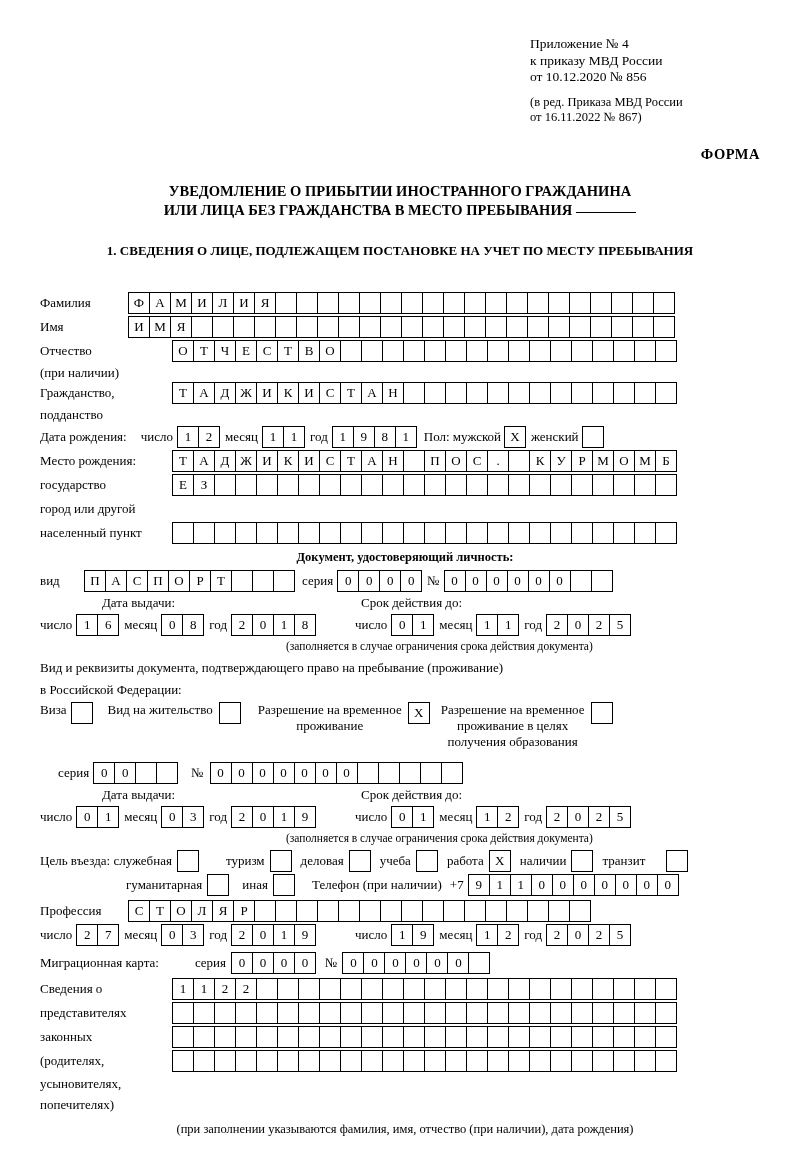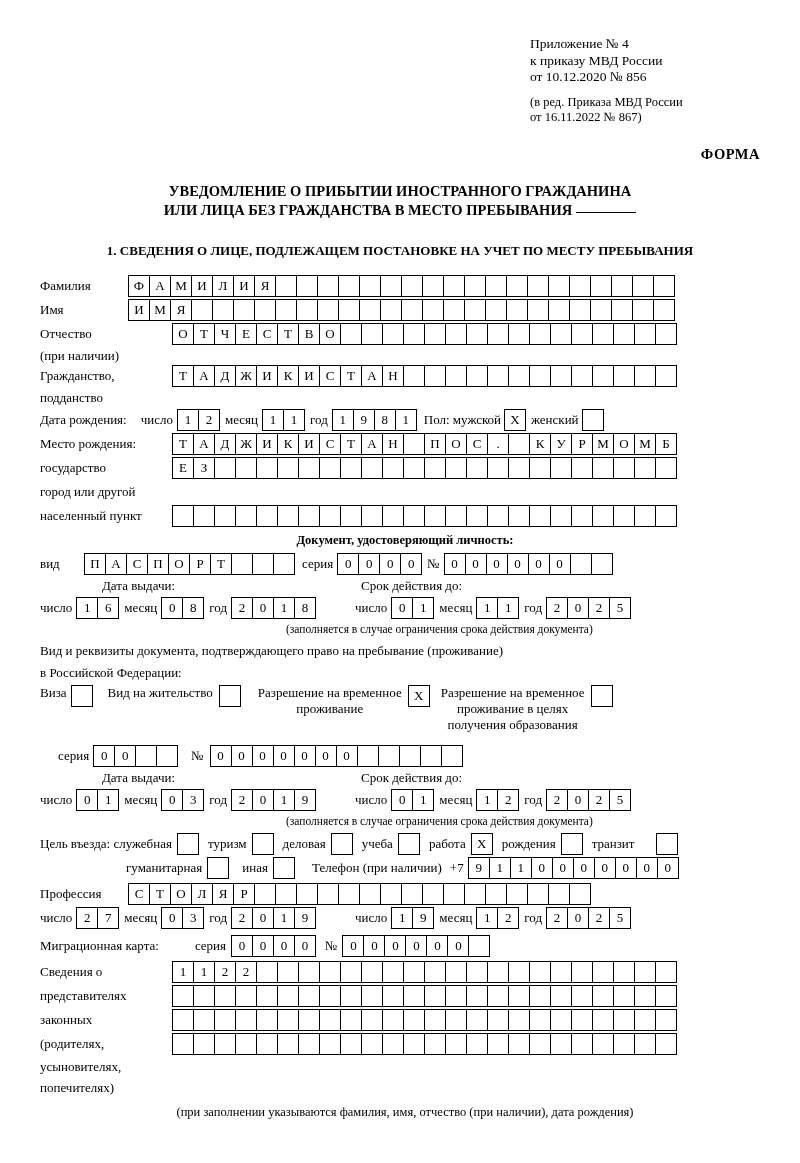--- a/index.html
+++ b/index.html
@@ -4,21 +4,21 @@
 <style>
   html,body{margin:0;padding:0;background:#fff;}
   body{width:800px;height:1163px;font-family:"Liberation Serif", serif;color:#000;position:relative;}
   .page{width:800px;height:1163px;position:relative;box-sizing:border-box;padding:44px 40px 10px 40px;}
   .hdr{position:absolute;right:40px;top:36px;width:230px;font-size:13.5px;line-height:16.5px;text-align:left;}
   .hdr .small{font-size:12.5px;margin-top:9px;line-height:15px;}
   .forma{position:absolute;right:40px;top:146px;font-weight:bold;font-size:14.5px;letter-spacing:.5px;}
   .title{position:absolute;left:0;right:0;top:182px;text-align:center;font-weight:bold;font-size:14.5px;line-height:19px;}
   .title .ln{display:inline-block;width:60px;border-bottom:1px solid #000;vertical-align:2px;margin-left:4px;}
   .section{position:absolute;left:0;right:0;top:243px;text-align:center;font-weight:bold;font-size:13px;}
-  .rows{position:absolute;left:40px;top:275px;right:30px;font-size:13px;}
+  .rows{position:absolute;left:40px;top:292px;right:30px;font-size:13px;}
   .row{display:flex;align-items:center;margin-bottom:2px;min-height:22px;}
   .lbl{font-size:13px;white-space:nowrap;}
   .boxes{display:flex;}
   .b{width:22px;height:22px;border:1px solid #000;box-sizing:border-box;text-align:center;font-size:13px;line-height:20px;font-family:"Liberation Serif", serif;margin-right:-1px;}
   .bold{font-weight:bold;}
   .sub{font-size:13px;}
   .mini{font-size:11.5px;}
 </style>
 </head>
 <body>
@@ -490,37 +490,37 @@
     <div class="row" style="min-height:16px">
       <div style="width:246px"></div>
       <div class="mini">(заполняется в случае ограничения срока действия документа)</div>
     </div>
 
     <div class="row" style="margin-top:4px">
       <div class="lbl" style="margin-right:5px">Цель въезда: служебная</div>
       <div class="boxes">
           <div class="b"></div>
         </div>
-      <div class="lbl" style="margin-left:10px;margin-right:5px">туризм</div>
+      <div class="lbl" style="margin-left:28px;margin-right:5px">туризм</div>
       <div class="boxes">
           <div class="b"></div>
         </div>
       <div class="lbl" style="margin-left:10px;margin-right:5px">деловая</div>
       <div class="boxes">
           <div class="b"></div>
         </div>
       <div class="lbl" style="margin-left:10px;margin-right:5px">учеба</div>
       <div class="boxes">
           <div class="b"></div>
         </div>
       <div class="lbl" style="margin-left:10px;margin-right:5px">работа</div>
       <div class="boxes">
           <div class="b">X</div>
         </div>
-      <div class="lbl" style="margin-left:10px;margin-right:5px">рождения</div>
+      <div class="lbl" style="margin-left:10px;margin-right:5px">наличии</div>
       <div class="boxes">
           <div class="b"></div>
         </div>
       <div class="lbl" style="margin-left:10px;margin-right:21px">транзит</div>
       <div class="boxes">
           <div class="b"></div>
         </div>
     </div>
 
     <div class="row">

